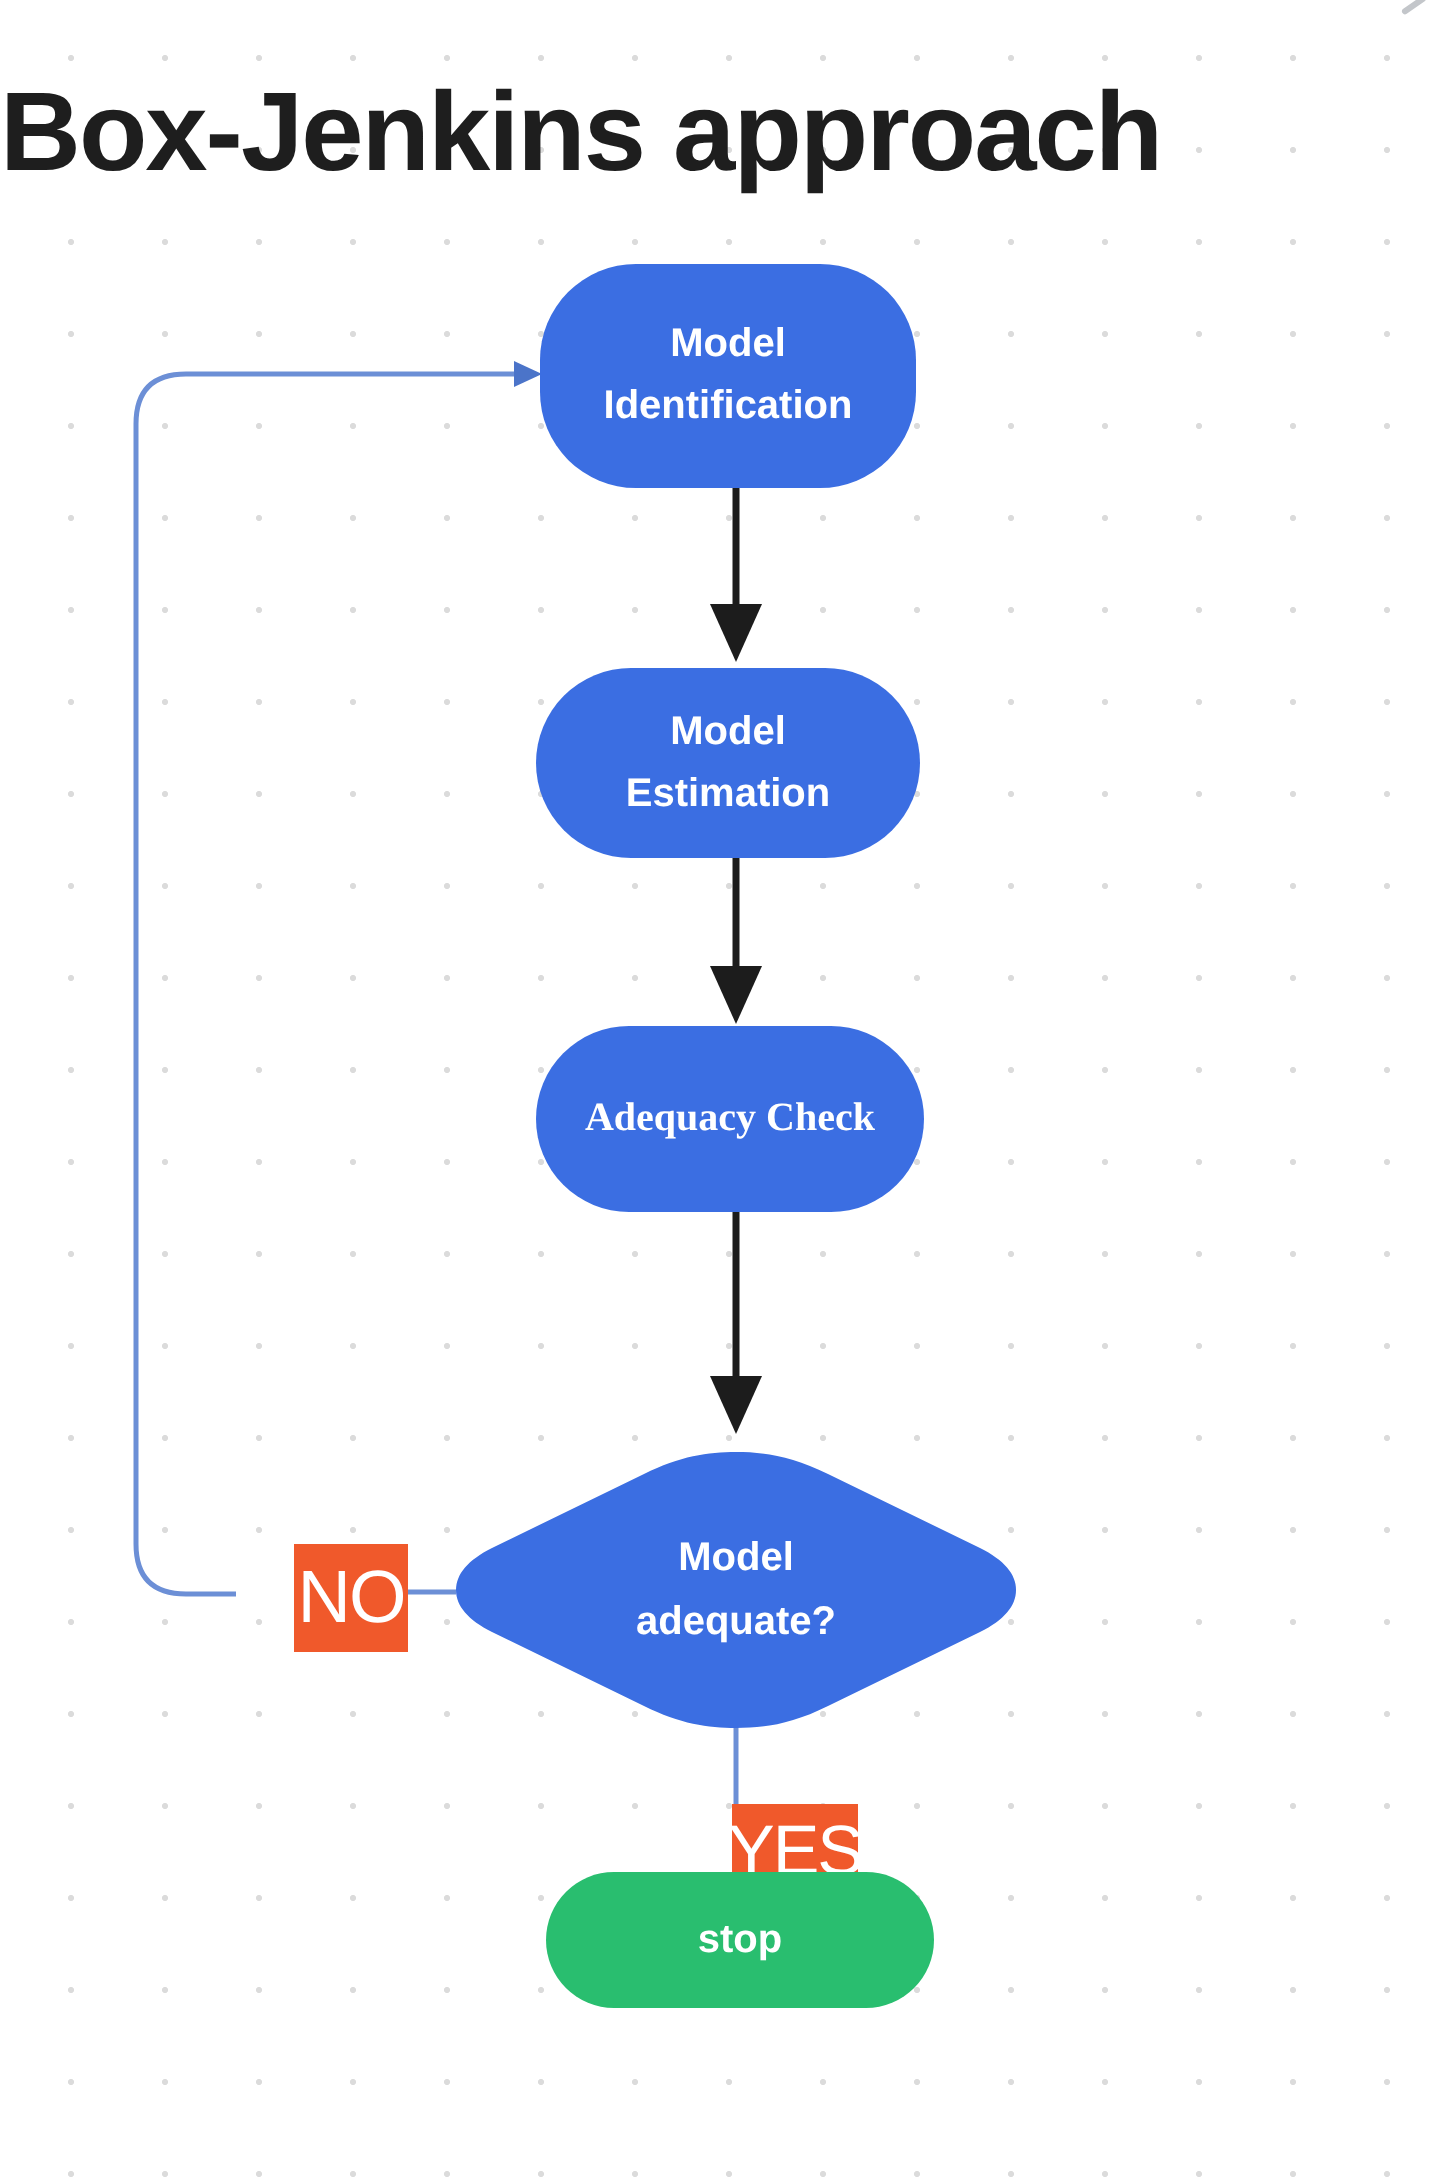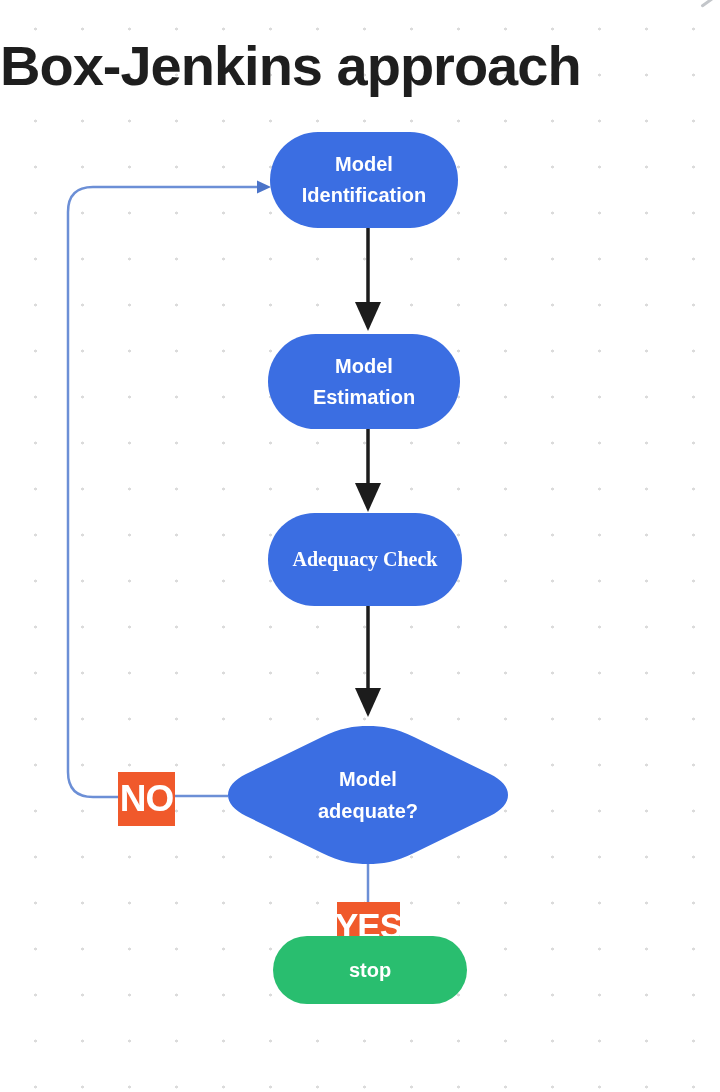--- a/index.html
+++ b/index.html
@@ -36,21 +36,21 @@
     background: #3b6ee2;
     color: #ffffff;
     font-weight: 700;
     font-size: 20px;
     line-height: 1.55;
     display: flex;
     align-items: center;
     justify-content: center;
     text-align: center;
   }
-  #node-identification { left: 270px; top: 132px; width: 188px; height: 96px; padding: 0 26px; box-sizing: border-box; }
+  #node-identification { left: 270px; top: 132px; width: 188px; height: 112px; padding: 0 26px; box-sizing: border-box; }
   #node-estimation     { left: 268px; top: 334px; width: 192px; height: 95px; padding: 0 36px; box-sizing: border-box; }
   #node-adequacy       { left: 268px; top: 513px; width: 194px; height: 93px; padding: 0 8px;  box-sizing: border-box; font-family: Liberation Serif, serif; }
   #node-stop {
     left: 273px; top: 936px; width: 194px; height: 68px;
     border-radius: 34px;
     background: #29be6f;
   }
   .diamond-label {
     position: absolute;
     left: 300px; top: 763px; width: 136px;
@@ -60,22 +60,23 @@
     line-height: 1.6;
     text-align: center;
   }
   .edge-label {
     position: absolute;
     background: #f0592b;
     color: #ffffff;
     display: flex;
     align-items: center;
     justify-content: center;
-    font-weight: 700;
+    font-weight: 400;
     letter-spacing: -1px;
+    margin-left: 29px;
   }
   #label-no  { left: 118px; top: 772px; width: 57px; height: 54px; font-size: 37px; }
   #label-yes { left: 337px; top: 902px; width: 63px; height: 48px; font-size: 35px; }
   .corner-mark {
     position: absolute;
     left: 700px; top: 1px;
     width: 14px; height: 3px;
     background: #c3c6ca;
     transform: rotate(-35deg);
     border-radius: 2px;

